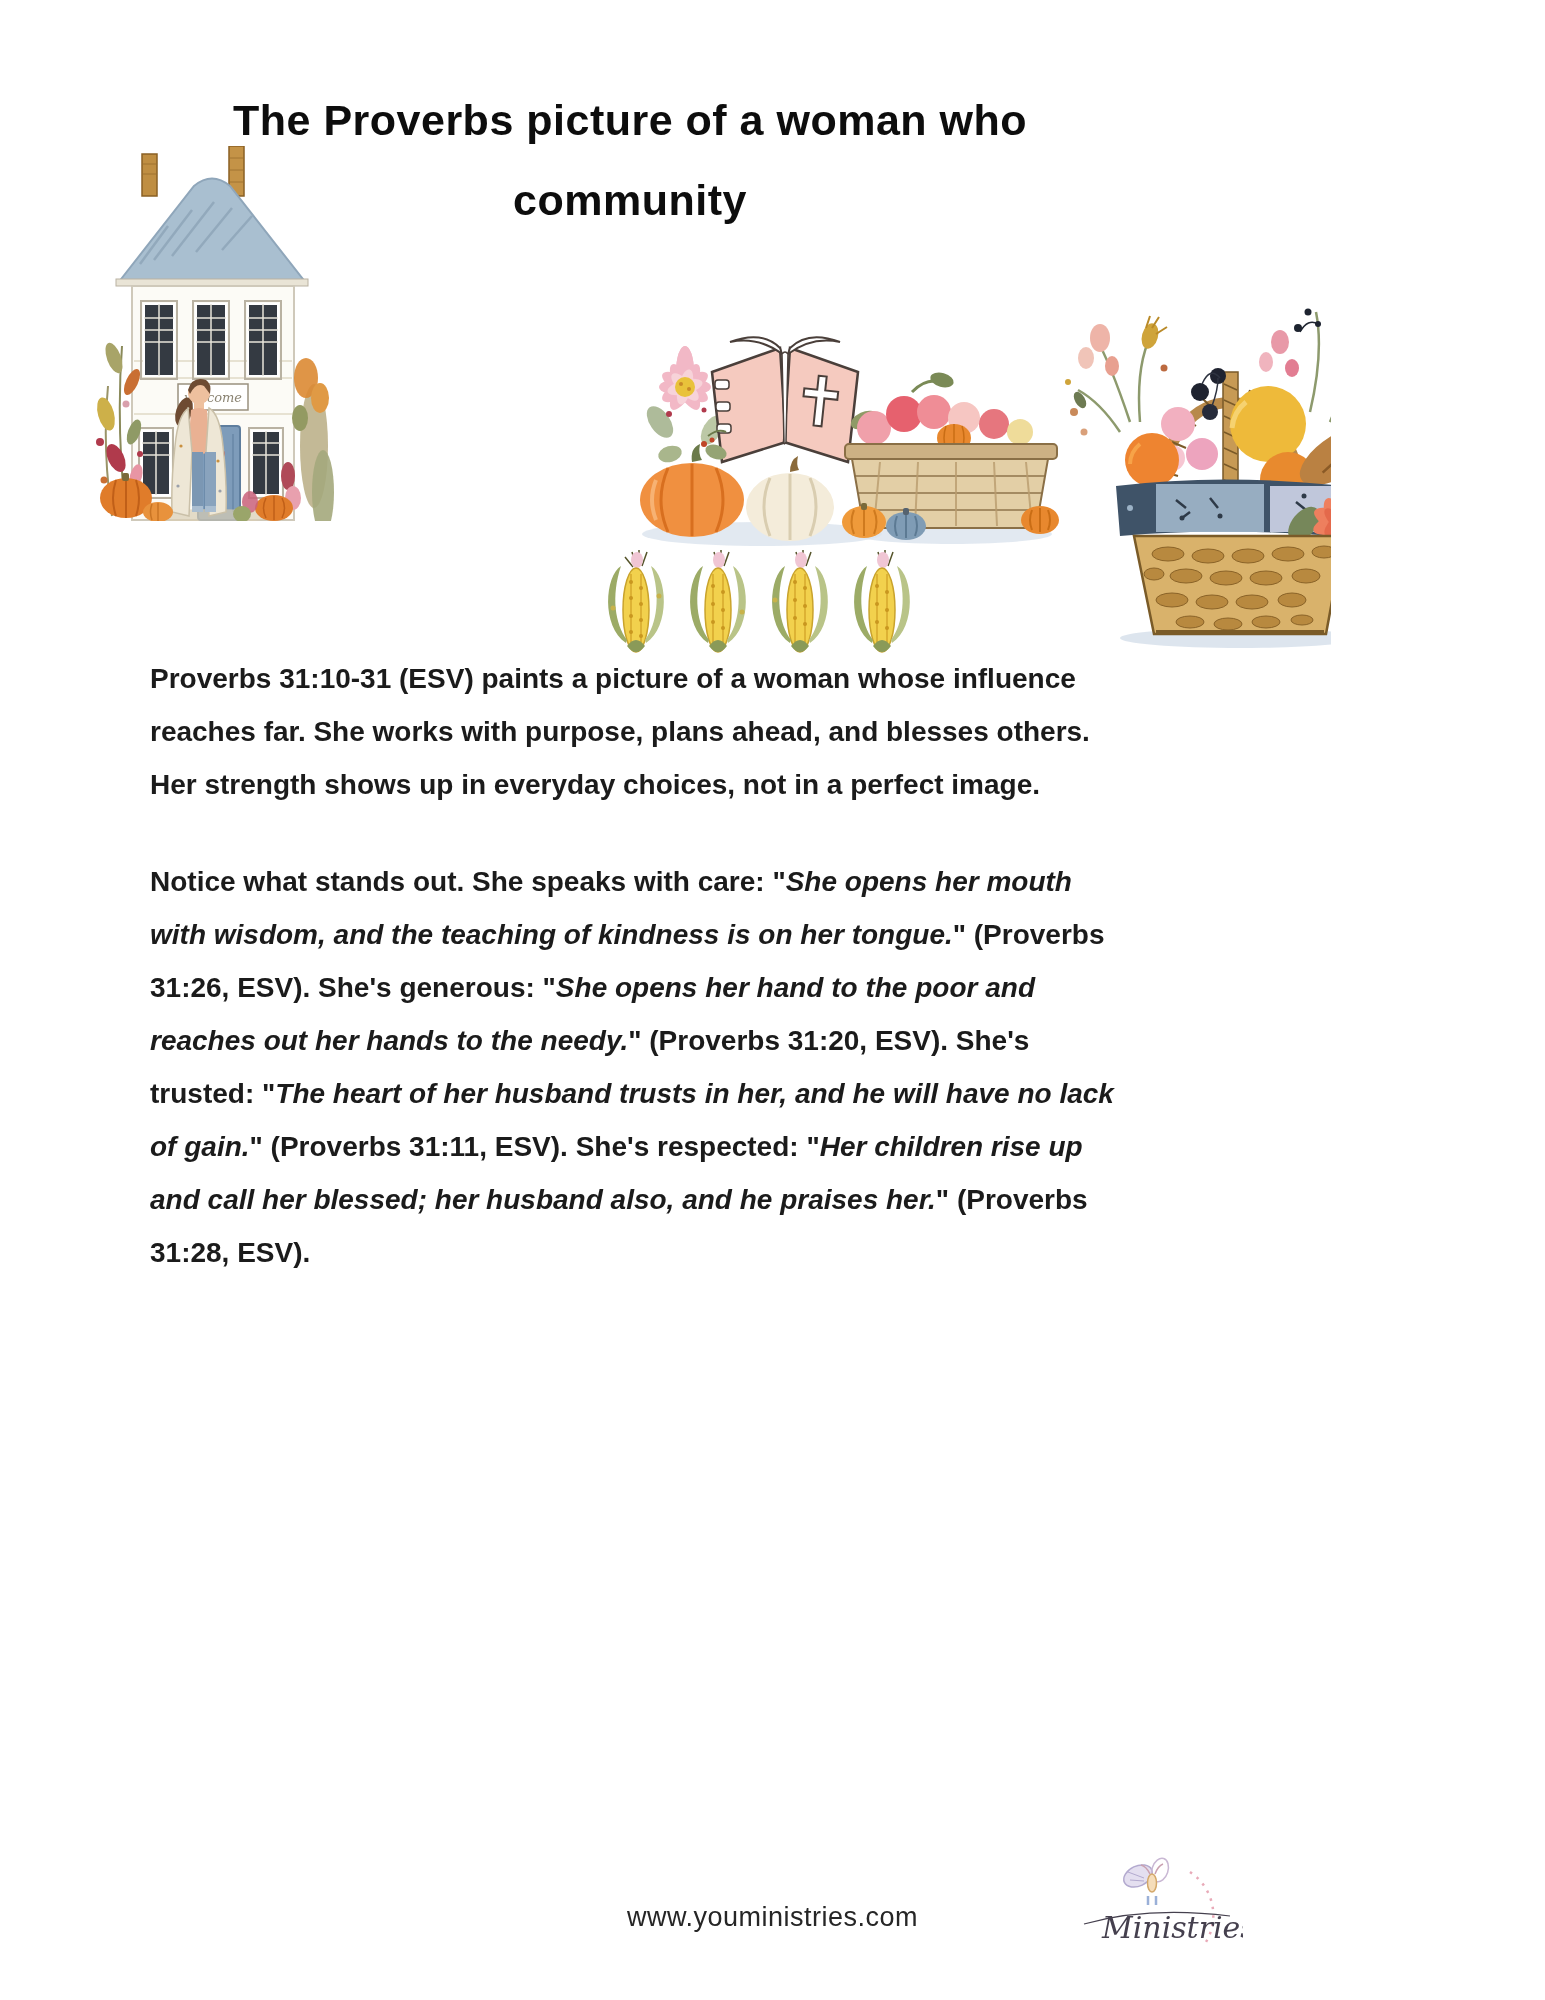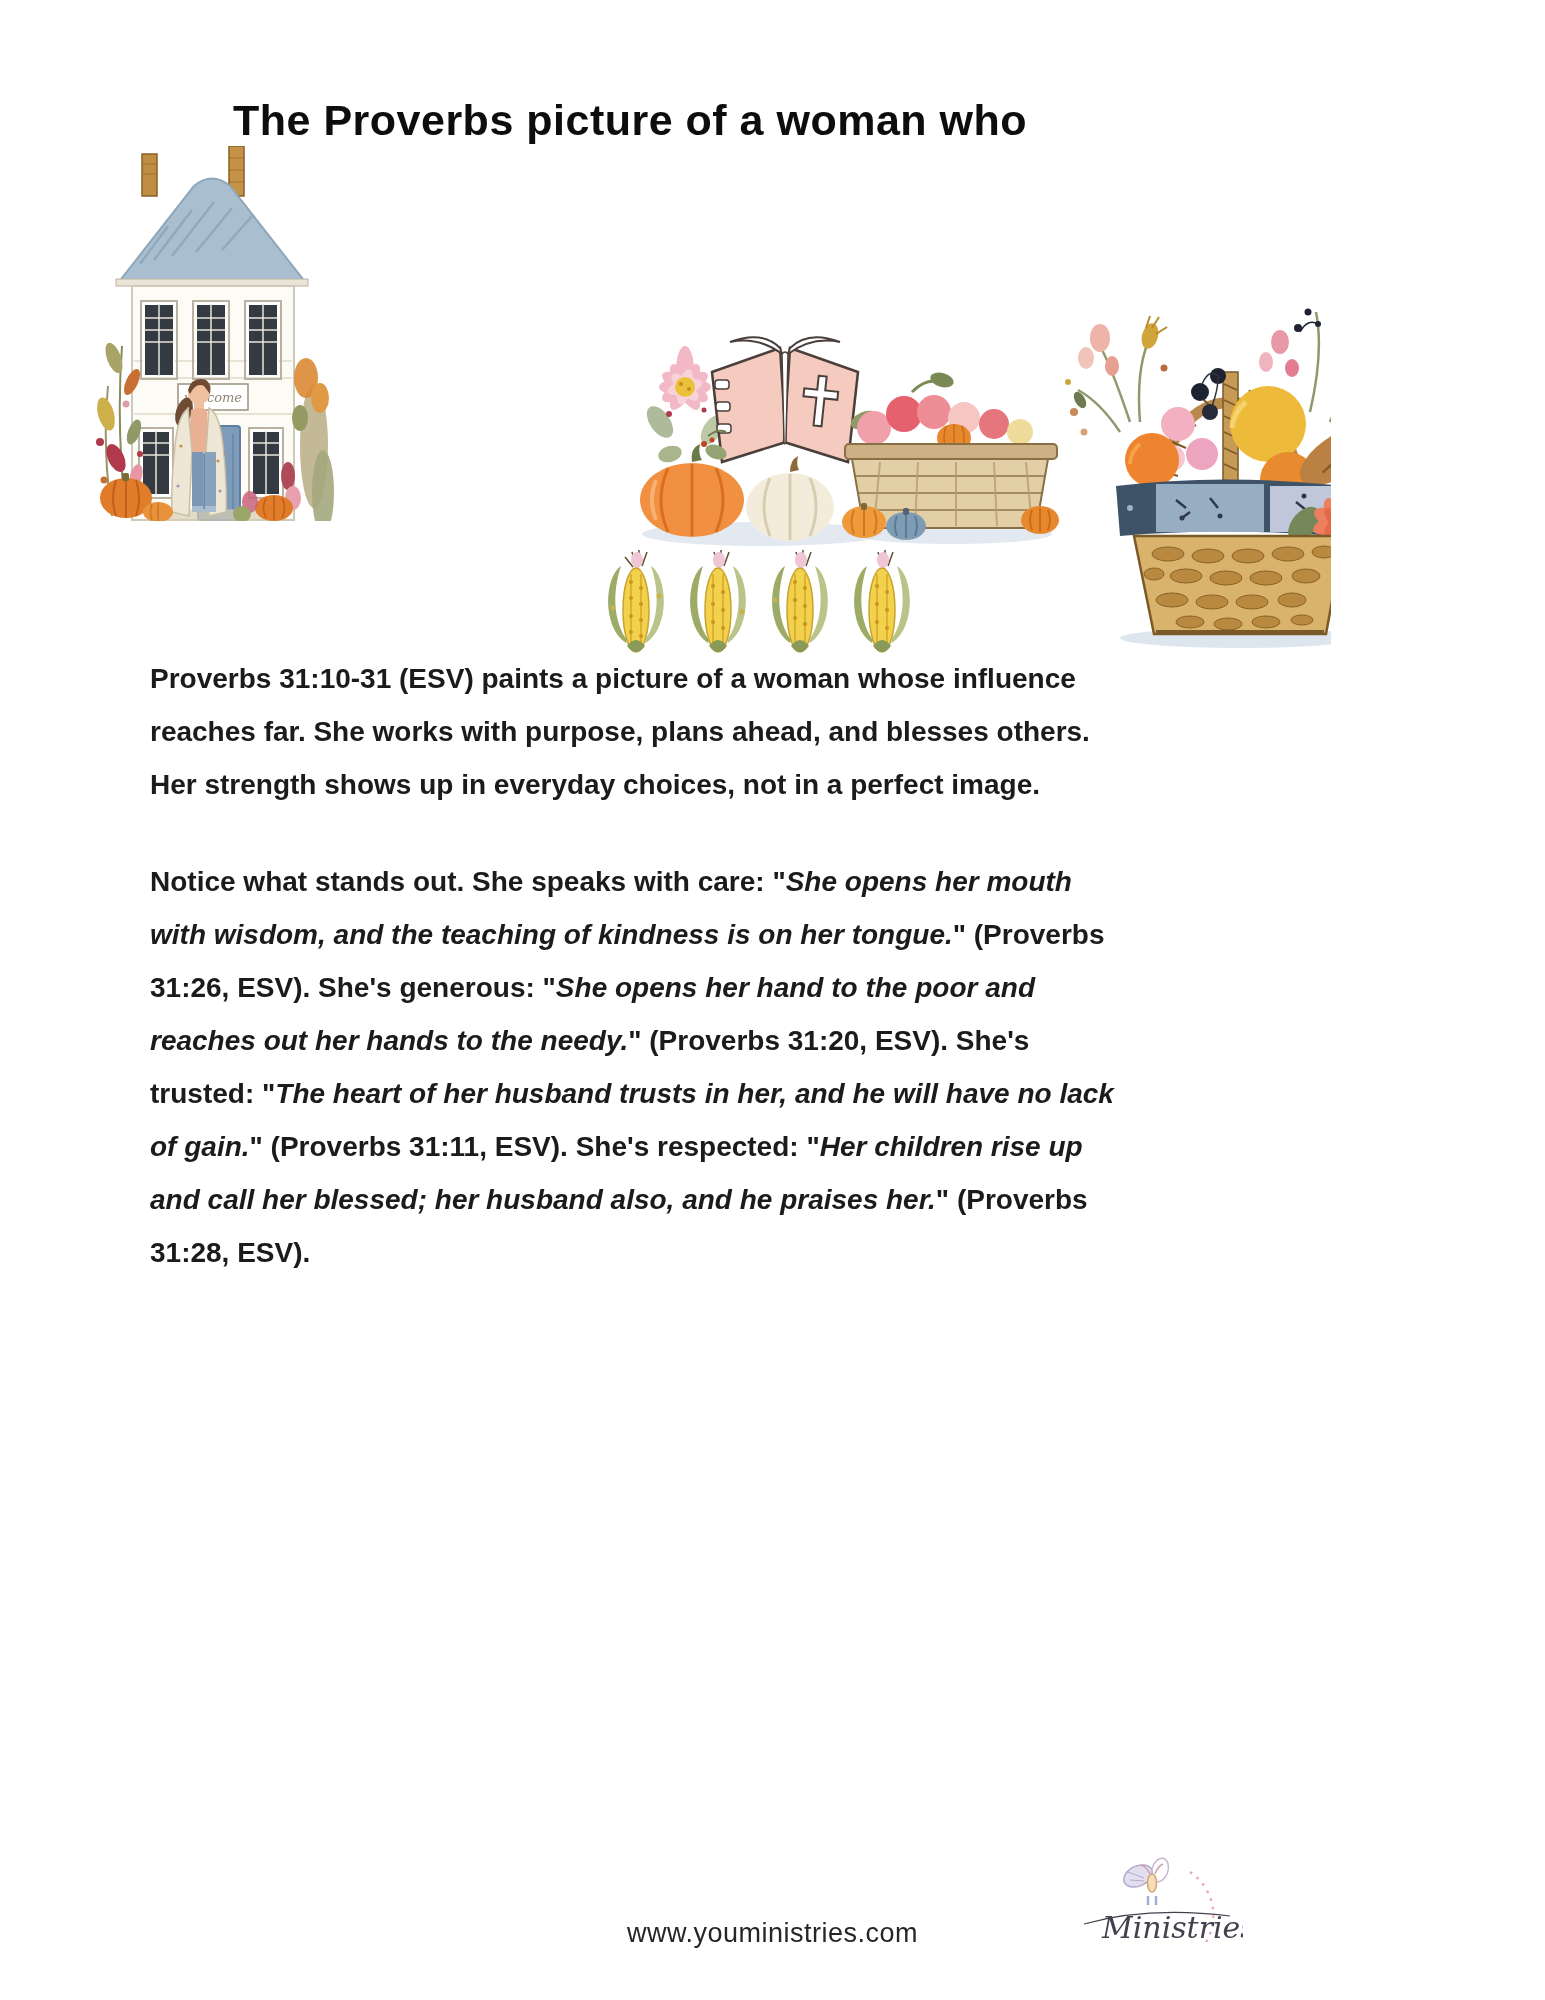--- a/index.html
+++ b/index.html
@@ -8,32 +8,33 @@
   .title{position:absolute;left:150px;top:80px;width:960px;margin:0;text-align:center;
          font-family:"Liberation Sans",sans-serif;font-weight:800;font-size:43px;
          line-height:80px;color:#0d0d0d;letter-spacing:0.5px;}
   .title span{display:block;}
   .illus{position:absolute;}
   .body-text{position:absolute;left:150px;top:652px;width:980px;color:#1b1b1b;
              font-size:28px;line-height:53px;font-weight:400;}
   .body-text p{margin:0 0 44px 0;font-weight:bold;}
   .body-text .it{font-style:italic;}
   .footer-url{position:absolute;left:0;top:1902px;width:1545px;text-align:center;
-              font-size:27px;letter-spacing:0.5px;color:#262626;margin-top:16px;}
+              font-size:27px;letter-spacing:0.5px;color:#262626;}
   .page-number{position:absolute;left:1420px;top:1840px;font-family:"DejaVu Serif",serif;
                font-style:italic;font-weight:bold;font-size:54px;color:#101010;}
   .logo{position:absolute;left:1078px;top:1850px;width:165px;height:118px;}
 </style>
 </head>
 <body>
 
 <div class="page">
 
   <h1 class="title">
     <span>The Proverbs picture of a woman who</span>
+    <span>community</span>
   </h1>
 
   <svg class="illus" style="left:92px;top:146px" width="245" height="375" viewBox="0 0 245 375">
 
     <rect x="50" y="8" width="15" height="42" fill="#bf8e42" stroke="#8a6024" stroke-width="1.5"></rect>
     <rect x="137" y="0" width="15" height="50" fill="#c49347" stroke="#8a6024" stroke-width="1.5"></rect>
     <path d="M51 18 h13 M51 28 h13 M138 12 h13 M138 24 h13 M138 36 h13" stroke="#8a6024" stroke-width="1" opacity="0.6"></path>
 
     <path d="M26 137 L102 40 Q120 25 138 40 L214 137 Z" fill="#a9bfd0" stroke="#8fa6ba" stroke-width="2"></path>
     <path d="M48 118 l28 -38 M62 114 l38 -50 M80 110 l42 -54 M104 106 l36 -44 M130 104 l30 -34" stroke="#7f97ab" stroke-width="2.5" fill="none" opacity="0.55"></path>

